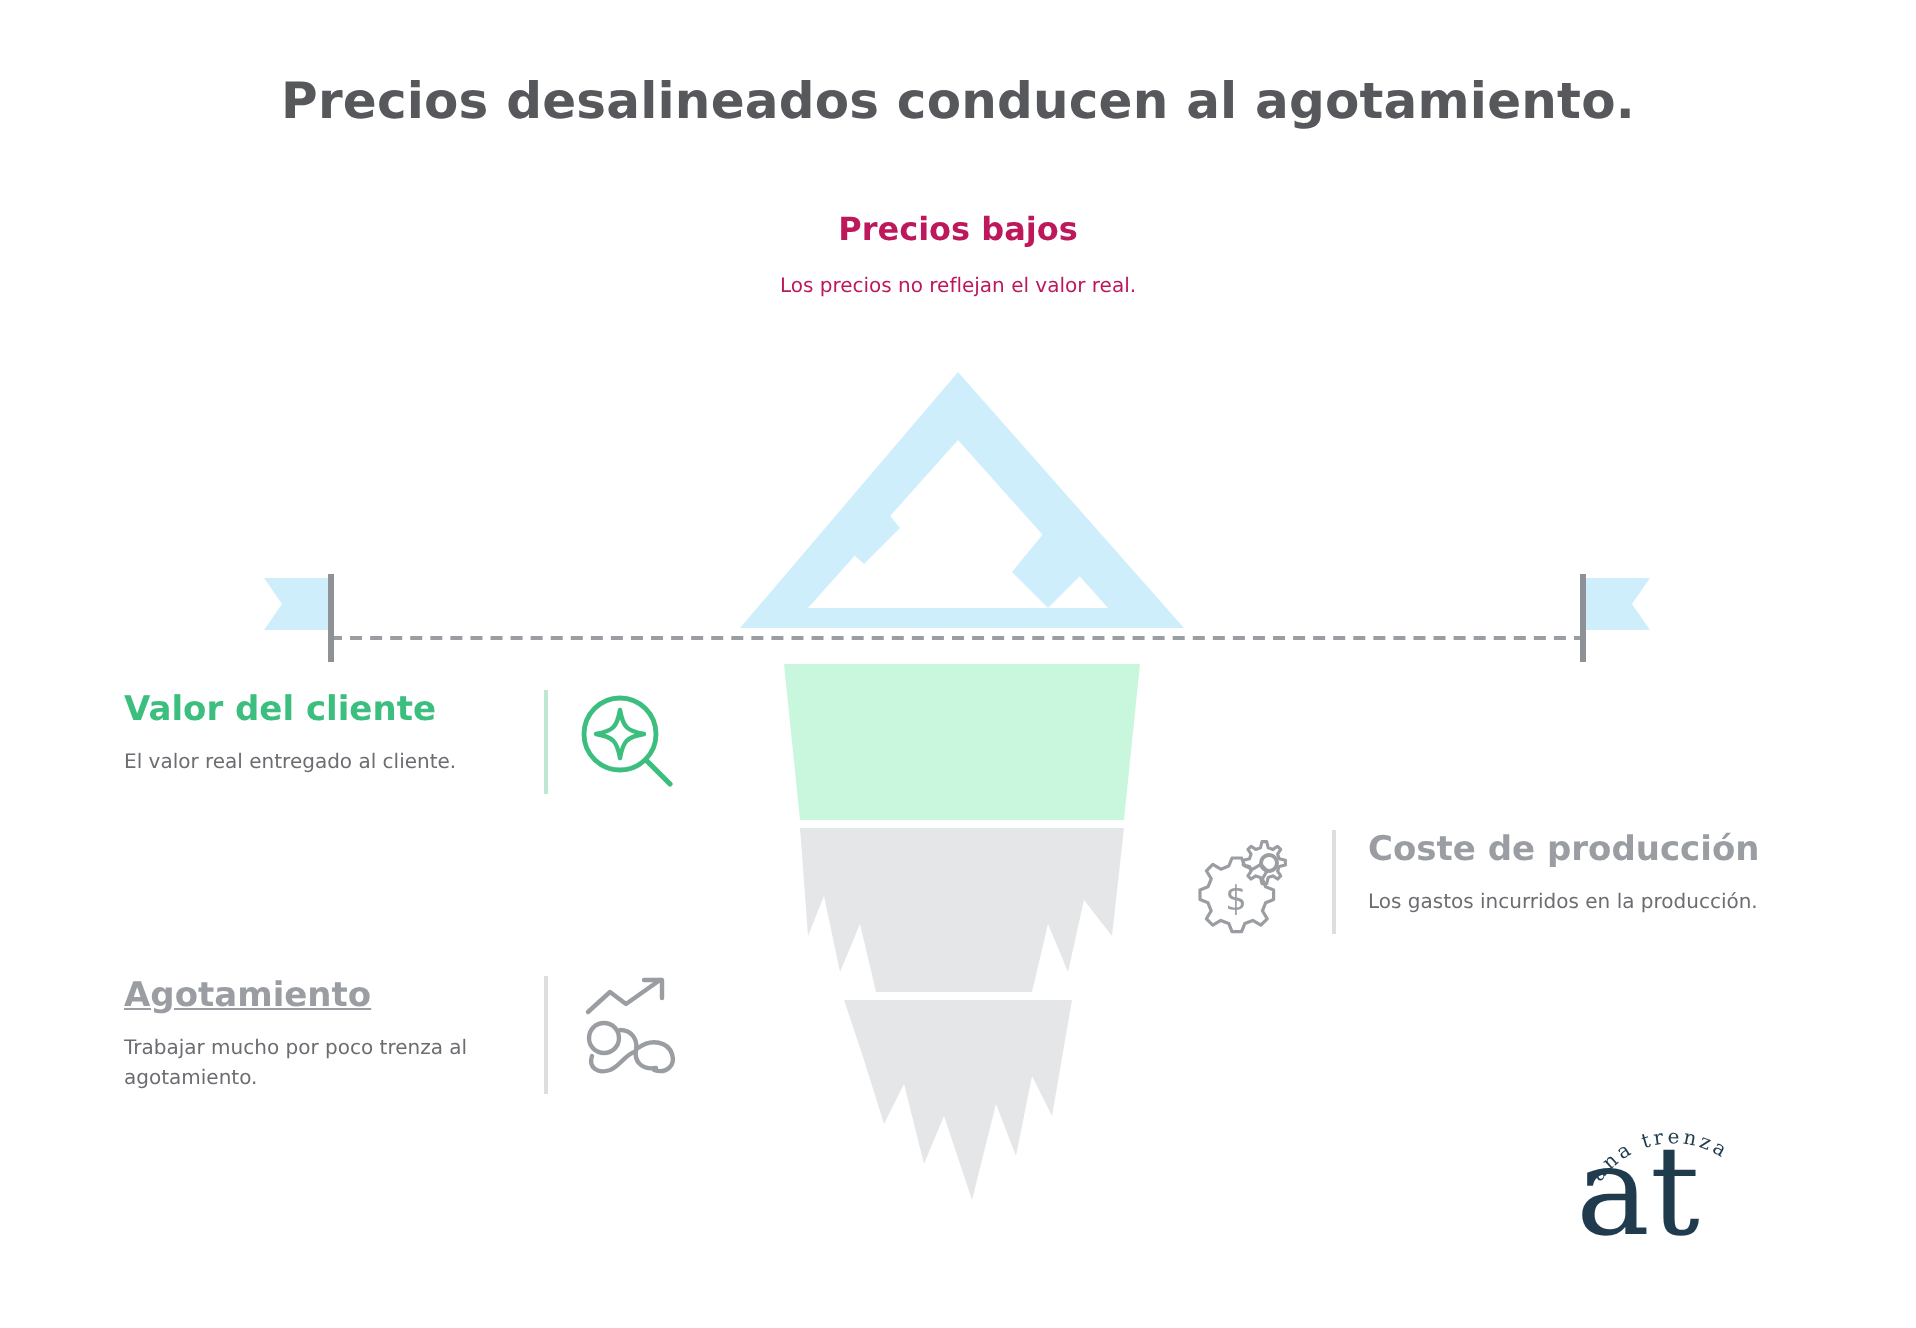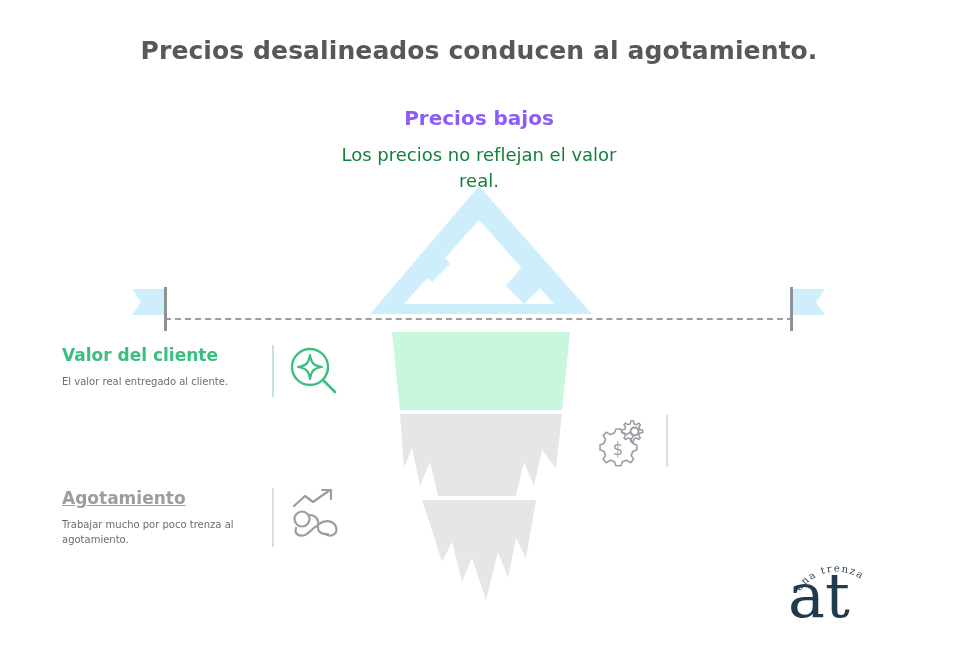--- a/index.html
+++ b/index.html
@@ -34,29 +34,29 @@
 
   
   .top-block {
     position: absolute;
     left: 339px;
     top: 105px;
     width: 280px;
     text-align: center;
   }
   .top-heading {
-    font-size: 20px;
+    font-size: 16px;
     font-weight: bold;
-    color: #8b5cf6;
+    color: #be185d;
     line-height: 1.3;
   }
   .top-desc {
     margin-top: 11px;
-    font-size: 18px;
-    color: #15803d;
+    font-size: 10px;
+    color: #be185d;
     line-height: 1.45;
   }
 
   
   .iceberg {
     position: absolute;
     left: 366px;
     top: 186px;
     width: 230px;
     height: 430px;
@@ -244,20 +244,24 @@
         <circle cx="38.5" cy="16.5" r="4" fill="none" stroke="#9a9da2" stroke-width="2"></circle>
 
         <path d="M18 17 L24 17 L26 22 L31 24 L36 21 L40 25 L37 30 L39 35 L44 37
                  L44 43 L39 45 L37 50 L40 55 L36 59 L31 56 L26 58 L24 63 L18 63
                  L16 58 L11 56 L6 59 L2 55 L5 50 L3 45 L-2 43 L-2 37 L3 35 L5 30
                  L2 25 L6 21 L11 24 L16 22 Z" fill="none" stroke="#9a9da2" stroke-width="2" stroke-linejoin="round" transform="translate(4,-6) scale(0.80) translate(2,8)"></path>
         <text x="22" y="40" text-anchor="middle" font-family="'DejaVu Sans','Liberation Sans',sans-serif" font-size="17" fill="#9a9da2">$</text>
       </svg>
     </div>
     <div class="divider"></div>
+    <div class="block-text">
+      <div class="block-heading">Coste de producción</div>
+      <div class="block-desc">Los gastos incurridos en la producción.</div>
+    </div>
   </div>
 
   <svg class="logo" viewBox="0 0 112 108">
     <defs>
       <path id="logo-arc" d="M22,62 A44,44 0 0 1 104,74" fill="none"></path>
     </defs>
     <text font-family="'DejaVu Serif','Liberation Serif',serif" font-size="10" letter-spacing="1.6" fill="#1f3b4d">
       <textPath href="#logo-arc" startOffset="4%">ana trenza</textPath>
     </text>
     <text x="12" y="84" font-family="'DejaVu Serif','Liberation Serif',serif" font-size="62" fill="#1f3b4d">at</text>

